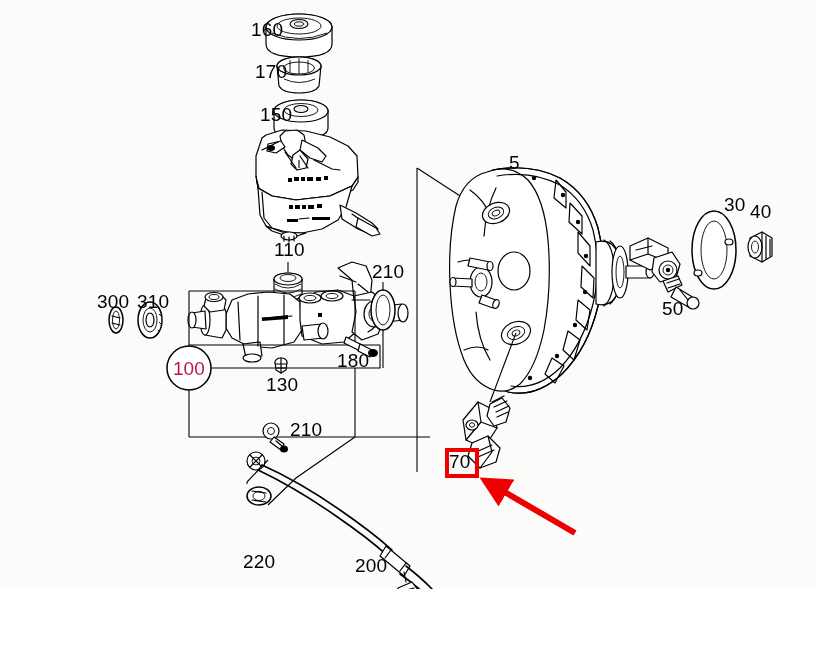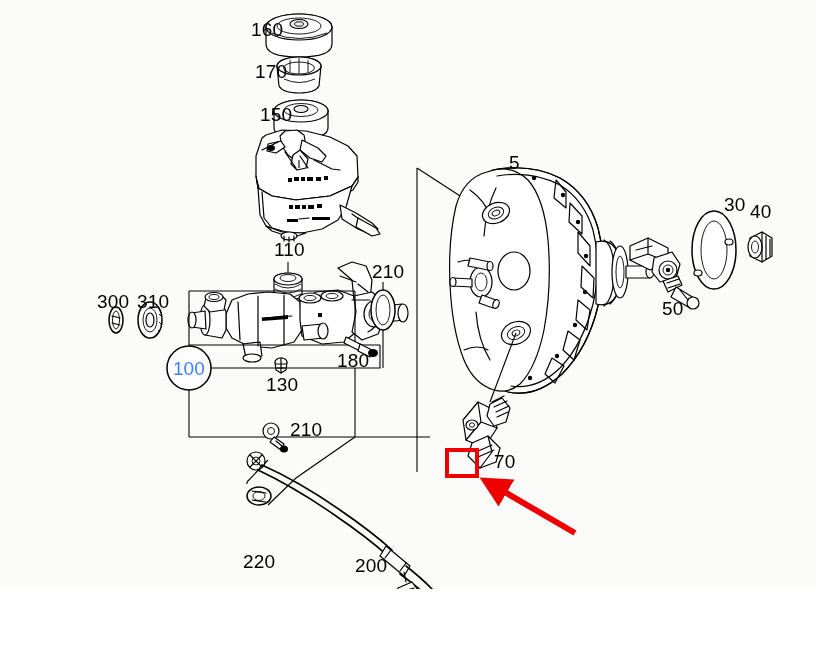--- a/index.html
+++ b/index.html
@@ -29,21 +29,21 @@
     font-size: 19px;
     color: #000;
     white-space: nowrap;
     line-height: 1;
     letter-spacing: 0.2px;
   }
   .lbl-circle {
     position: absolute;
     font-family: "Liberation Sans", sans-serif;
     font-size: 19px;
-    color: #3b82f6;
+    color: #be185d;
     white-space: nowrap;
   }
   .redbox {
     position: absolute;
     border: 4px solid #ee0000;
     box-sizing: border-box;
     background: transparent;
   }
   .redbox .lbl {
     position: static;
@@ -432,16 +432,16 @@
   <div class="lbl" style="left:290px; top:420px;">210</div>
   <div class="lbl" style="left:243px; top:512px;margin-top:40px;">220</div>
   <div class="lbl" style="left:355px; top:556px;text-align:center;">200</div>
 
   <div class="lbl" style="left:509px; top:153px;">5</div>
   <div class="lbl" style="left:704px; top:195px;margin-left:20px;">30</div>
   <div class="lbl" style="left:750px; top:202px;">40</div>
   <div class="lbl" style="left:662px; top:299px;">50</div>
 
   <div class="redbox" style="left:445px; top:448px; width:34px; height:30px;">
-    <div class="lbl" style="left:4px; top:4px;padding-left:45px;">70</div>
+    <div class="lbl" style="left:4px; top:4px;">70</div>
   </div>
 
 </div>
 
 </body></html>

